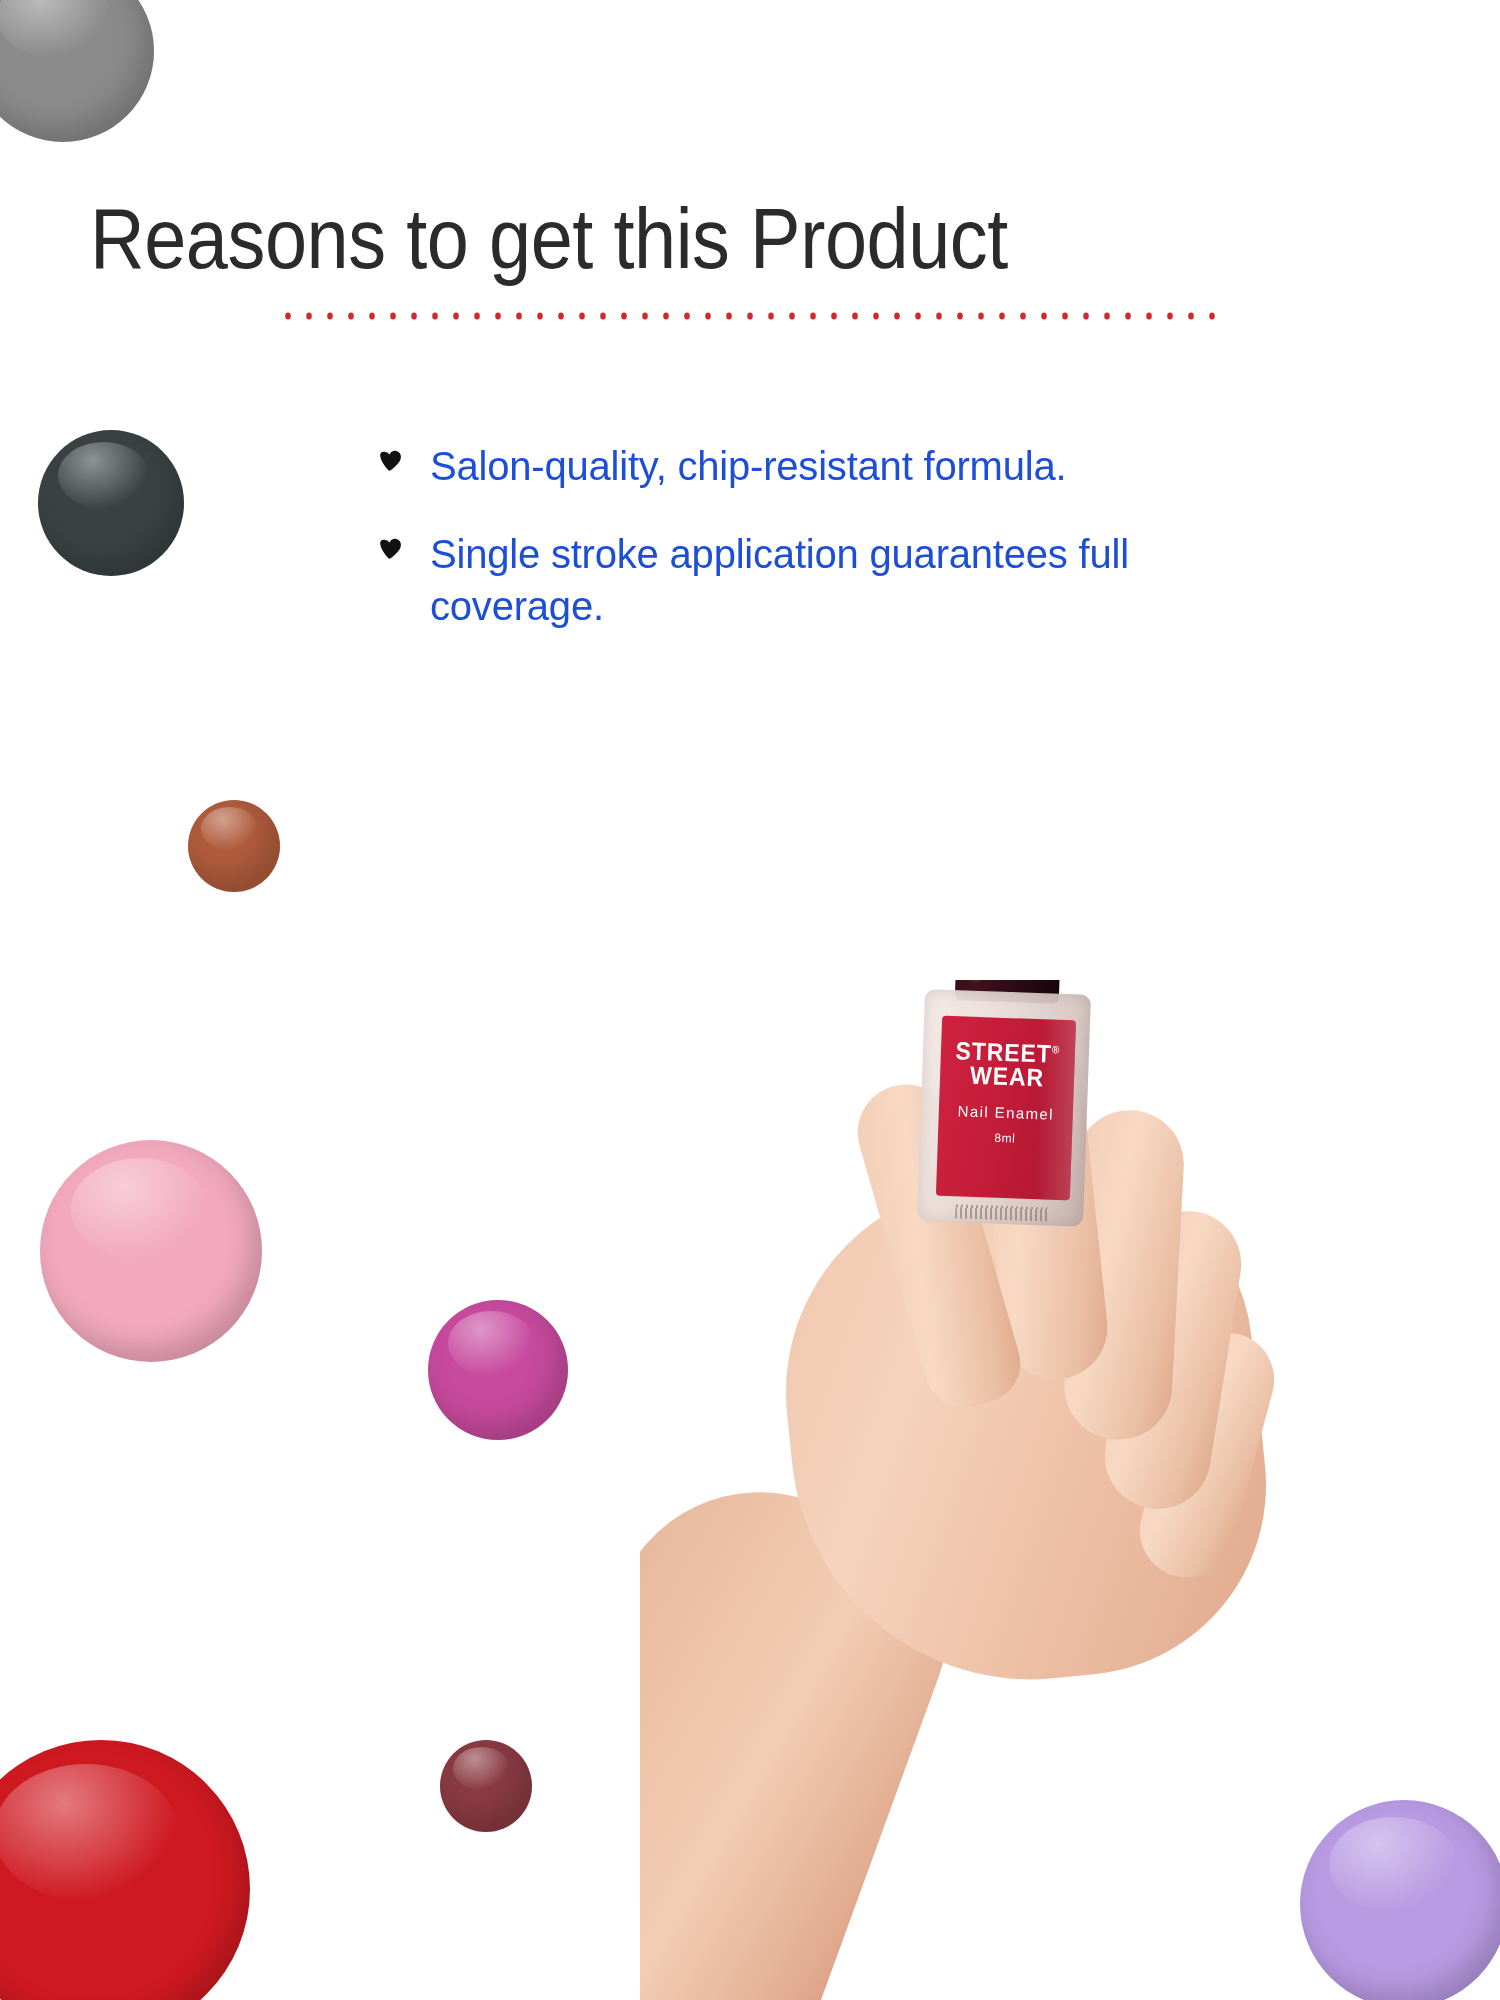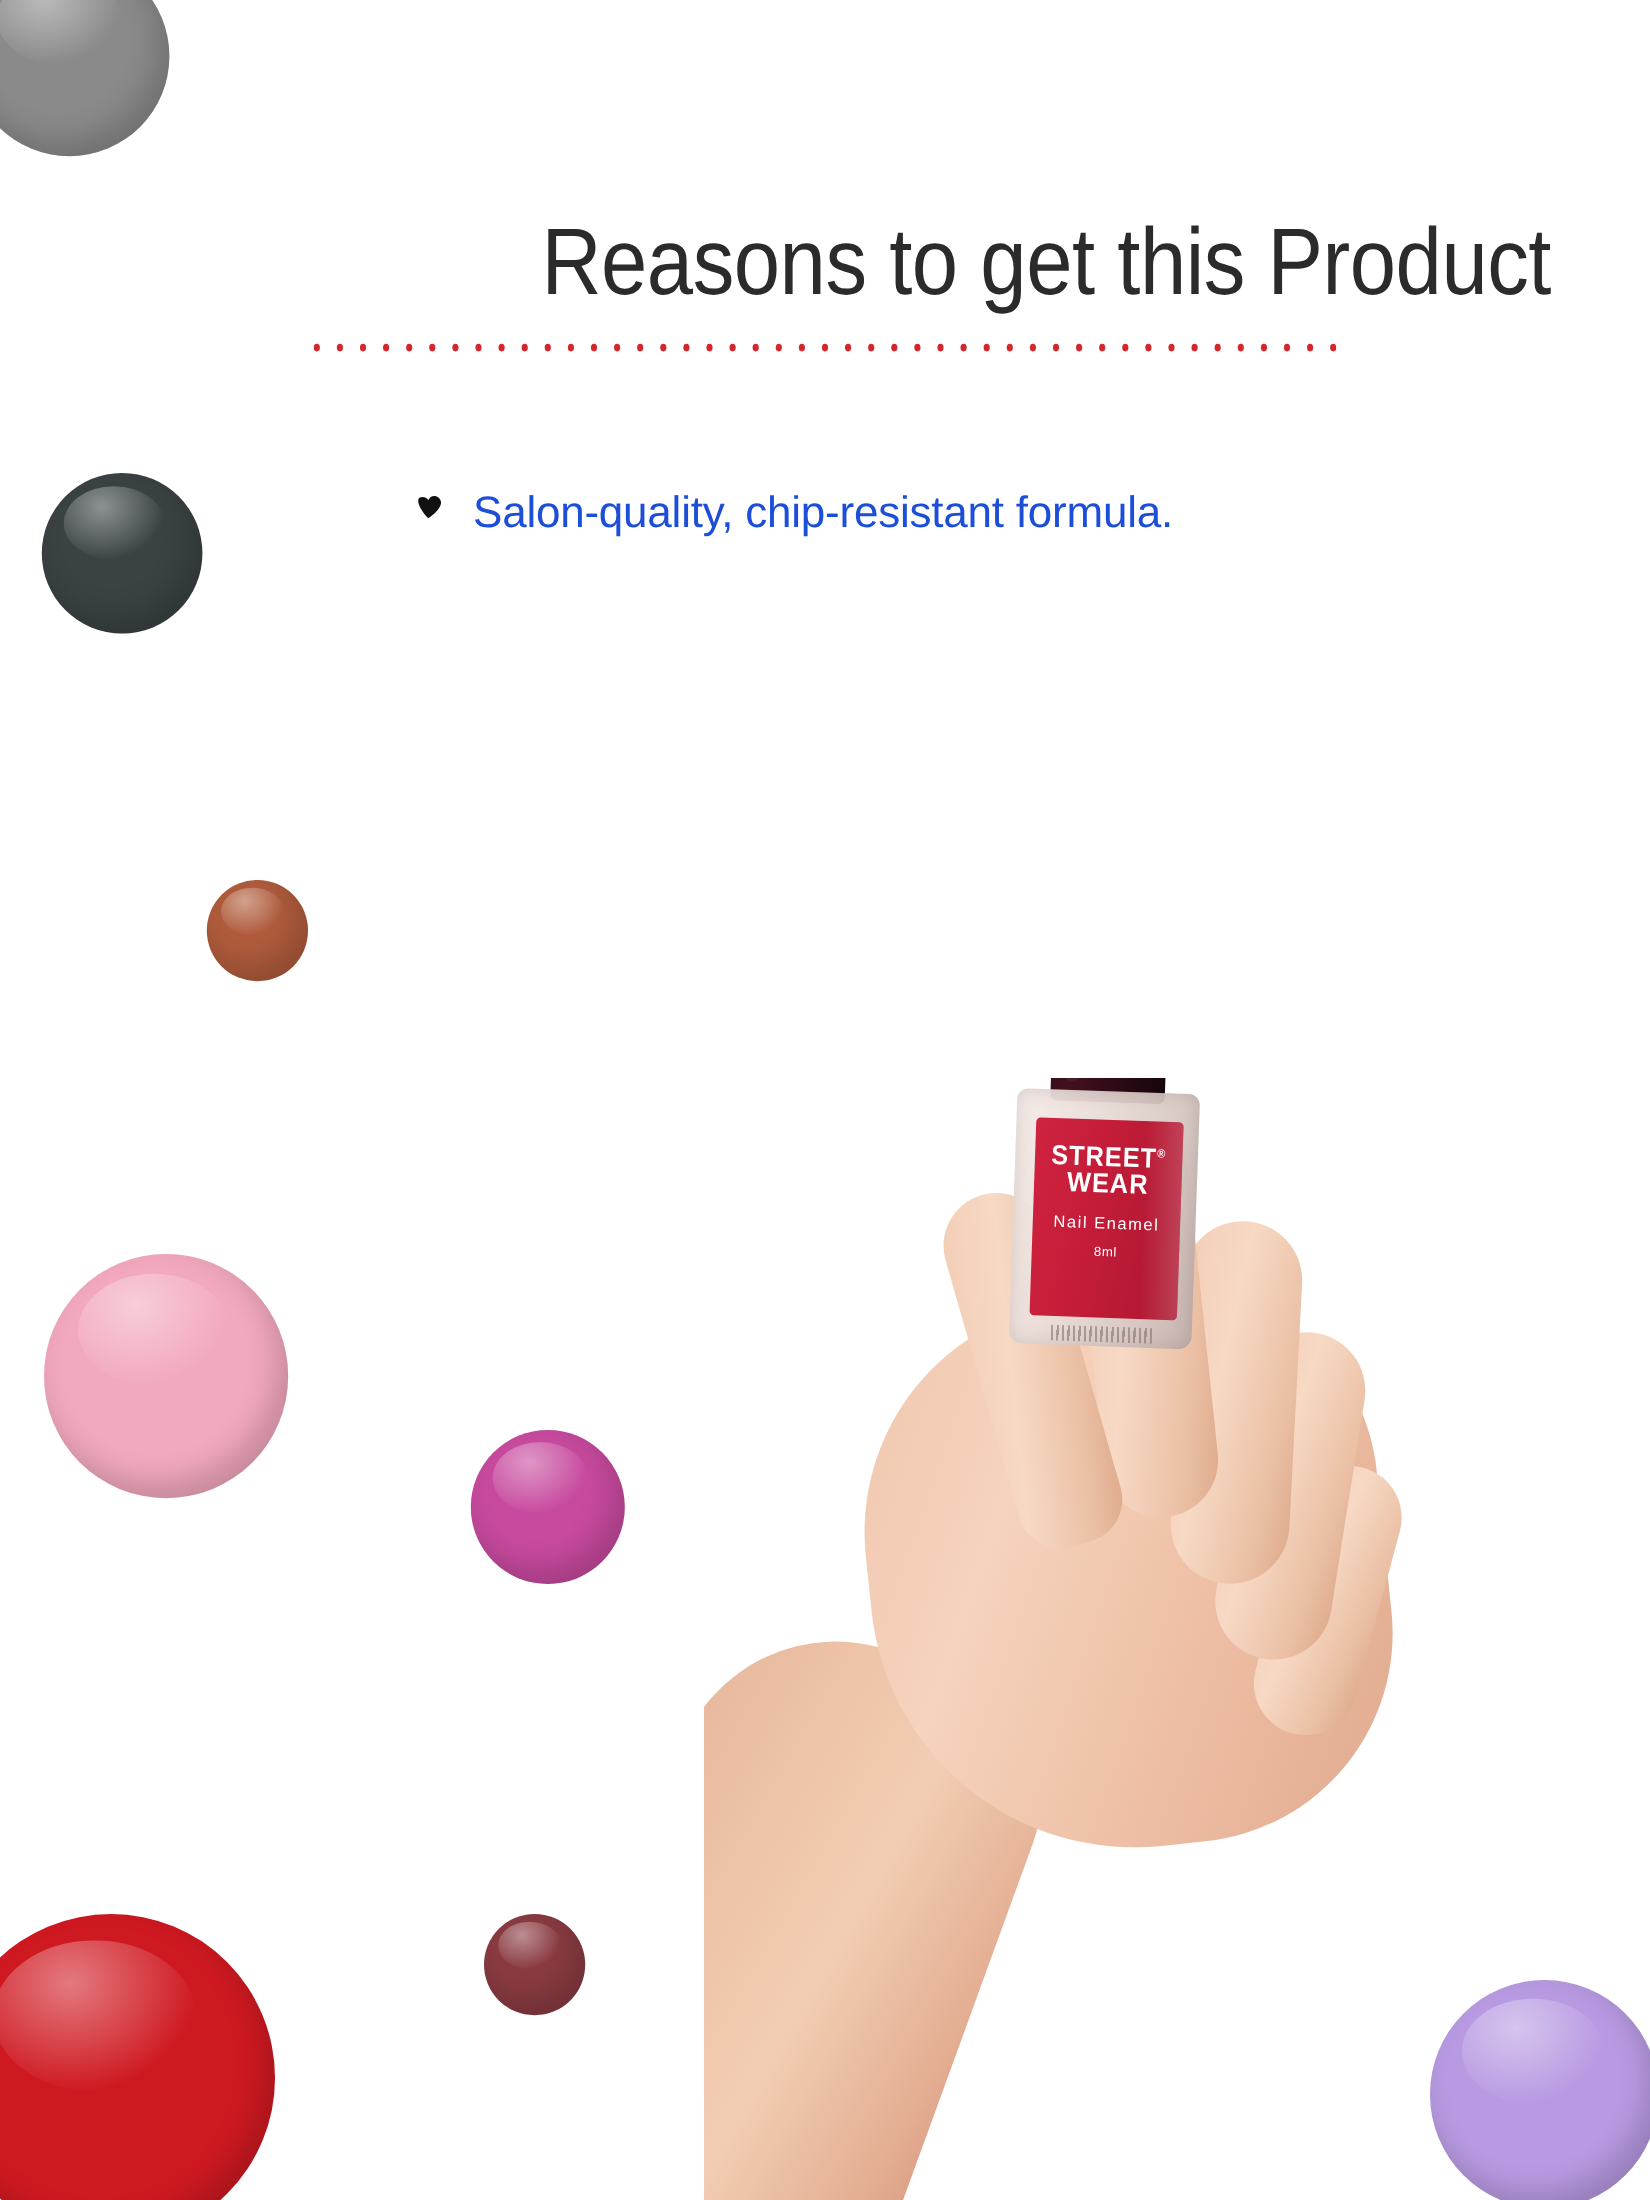--- a/index.html
+++ b/index.html
@@ -22,21 +22,21 @@
     pointer-events:none;
   }
   .swatch .shadow{
     position:absolute;border-radius:50%;
     inset:0;
     box-shadow:inset -10px -14px 26px rgba(0,0,0,.18);
     pointer-events:none;
   }
 
   
-  .header{position:absolute;left:0;right:0;top:195px;text-align:right;}
+  .header{position:absolute;left:0;right:0;top:195px;text-align:left;}
   .title{
     font-family:"Liberation Sans Narrow","Liberation Sans",sans-serif;
     font-size:86px;
     line-height:1.0;
     font-weight:400;
     color:#2b2b2b;
     letter-spacing:-0.5px;
     transform:scaleX(.88);
     transform-origin:center center;
     white-space:nowrap;
@@ -261,20 +261,26 @@
 
   <ul class="bullets">
 
     <li class="bullet">
       <svg class="mark" viewBox="0 0 24 24">
         <path d="M3.4 3.1c2.6-1.1 5.6-.2 7.1 2.1 1-2.6 3.8-4 6.5-3.3 3 .8 4.8 3.8 4 6.8-.4 1.7-1.6 3.6-3.4 5.6-2.2 2.5-4.8 4.6-7.1 6.1-2-1.9-4.1-4.3-5.6-6.9C3.2 10.8 2.3 8.6 2.1 6.8 1.9 5.2 2.3 3.6 3.4 3.1z" fill="#111111"></path>
       </svg>
       <span>Salon-quality, chip-resistant formula.</span>
     </li>
 
+    <li class="bullet">
+      <svg class="mark" viewBox="0 0 24 24">
+        <path d="M3.4 3.1c2.6-1.1 5.6-.2 7.1 2.1 1-2.6 3.8-4 6.5-3.3 3 .8 4.8 3.8 4 6.8-.4 1.7-1.6 3.6-3.4 5.6-2.2 2.5-4.8 4.6-7.1 6.1-2-1.9-4.1-4.3-5.6-6.9C3.2 10.8 2.3 8.6 2.1 6.8 1.9 5.2 2.3 3.6 3.4 3.1z" fill="#111111"></path>
+      </svg>
+      <span>Single stroke application guarantees full coverage.</span>
+    </li>
 
 
   </ul>
 
   <div class="photo">
 
     <div class="forearm"></div>
     <div class="palm"></div>
 
     <div class="finger f-pinky">

